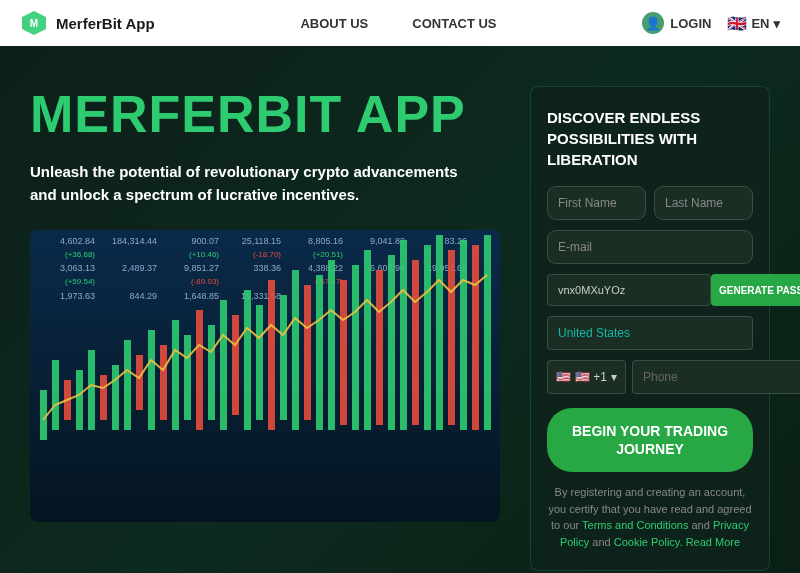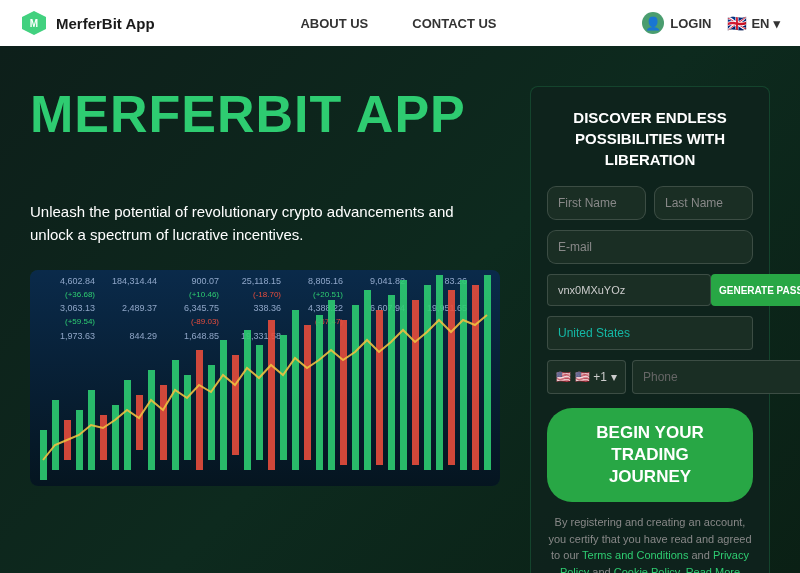--- a/index.html
+++ b/index.html
@@ -119,26 +119,25 @@
       line-height: 1.1;
       margin-bottom: 18px;
       letter-spacing: 1px;
     }
     .hero-subtitle {
       font-size: 15px;
       color: #fff;
       line-height: 1.5;
       margin-bottom: 24px;
       max-width: 430px;
-      font-weight: 400;
-      margin-top: 40px;
+      font-weight: 700;
     }
     .hero-image-container {
       width: 470px;
-      height: 216px;
+      height: 292px;
       border-radius: 8px;
       overflow: hidden;
       position: relative;
       background: #0a3028;
     }
     
     .chart-bg {
       width: 100%;
       height: 100%;
       background: linear-gradient(180deg, #0a2a4a 0%, #051520 100%);
@@ -178,21 +177,20 @@
     .form-card {
       background: rgba(15,35,28,0.95);
       border: 1px solid rgba(46,204,113,0.2);
       border-radius: 8px;
       padding: 20px 16px;
     }
     .form-title {
       font-size: 15px;
       font-weight: 800;
       color: #fff;
-      text-align: center;
       margin-bottom: 16px;
       line-height: 1.4;
       text-transform: uppercase;
     }
     .form-row {
       display: flex;
       gap: 8px;
       margin-bottom: 10px;
     }
     .form-input {
@@ -273,21 +271,21 @@
       outline: none;
     }
     .phone-input::placeholder { color: #666; }
     .begin-btn {
       width: 100%;
       background: #28a745;
       color: #fff;
       border: none;
       border-radius: 25px;
       padding: 14px;
-      font-size: 17px;
+      font-size: 14px;
       font-weight: 800;
       cursor: pointer;
       text-transform: uppercase;
       line-height: 1.3;
       margin-bottom: 12px;
     }
     .disclaimer {
       font-size: 11px;
       color: #888;
       line-height: 1.5;
@@ -338,21 +336,21 @@
         <div class="chart-numbers">
           <div class="chart-number-item"><span>4,602.84</span><br><span class="green">(+36.68)</span></div>
           <div class="chart-number-item"><span>184,314.44</span></div>
           <div class="chart-number-item"><span>900.07</span><br><span class="green">(+10.46)</span></div>
           <div class="chart-number-item"><span>25,118.15</span><br><span class="red">(-18.70)</span></div>
           <div class="chart-number-item"><span>8,805.16</span><br><span class="green">(+20.51)</span></div>
           <div class="chart-number-item"><span>9,041.82</span></div>
           <div class="chart-number-item"><span>83.26</span></div>
           <div class="chart-number-item"><span>3,063.13</span><br><span class="green">(+59.54)</span></div>
           <div class="chart-number-item"><span>2,489.37</span></div>
-          <div class="chart-number-item"><span>6,345.75</span><br><span class="red">(-89.03)</span></div>
+          <div class="chart-number-item"><span>9,851.27</span><br><span class="red">(-89.03)</span></div>
           <div class="chart-number-item"><span>338.36</span></div>
           <div class="chart-number-item"><span>4,388.22</span><br><span class="red">(-67.47)</span></div>
           <div class="chart-number-item"><span>6,607.94</span></div>
           <div class="chart-number-item"><span>19,951.65</span></div>
           <div class="chart-number-item"><span>1,973.63</span></div>
           <div class="chart-number-item"><span>844.29</span></div>
           <div class="chart-number-item"><span>1,648.85</span></div>
           <div class="chart-number-item"><span>19,331.58</span></div>
         </div>
 

